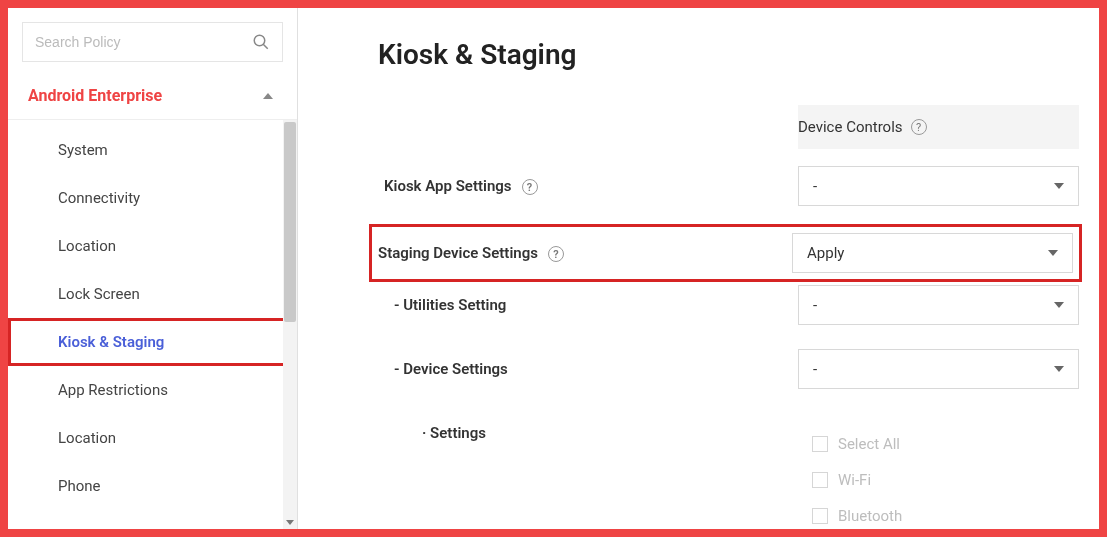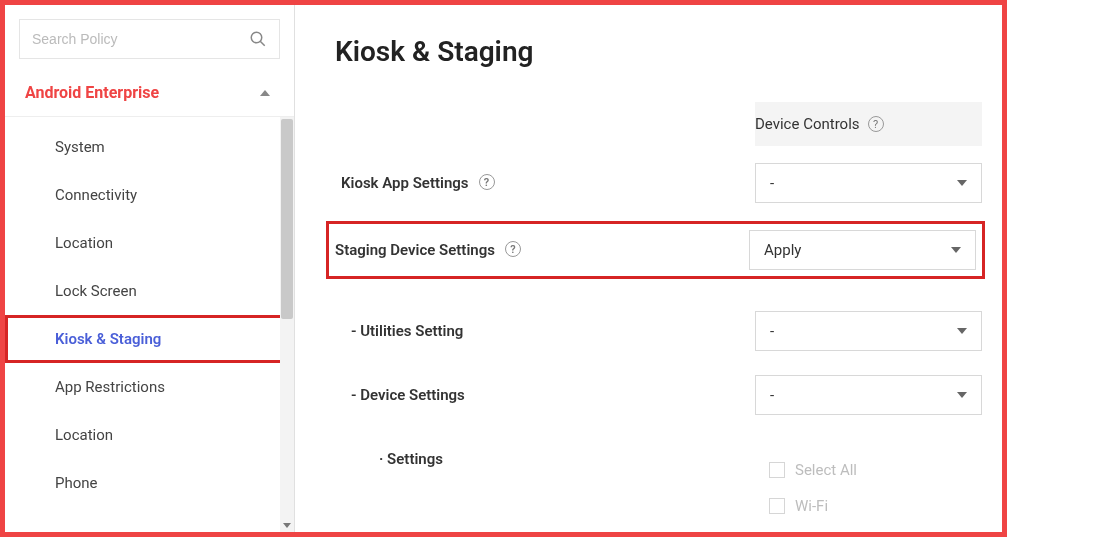--- a/index.html
+++ b/index.html
@@ -4,24 +4,25 @@
 <style>
   * { box-sizing: border-box; margin: 0; padding: 0; }
   body {
     font-family: -apple-system, BlinkMacSystemFont, "Segoe UI", Roboto, Arial, sans-serif;
     font-size: 14px;
     color: #333;
     background: #fff;
   }
   .app {
     display: flex;
-    width: 1007px;
+    width: 1107px;
     height: 537px;
-    border: 5px solid #ef4444;
-    background: #fff;
+    border: 8px solid #ef4444;
+    background: #fff;
+    gap: 40px;
   }
   .sidebar {
     width: 290px;
     border-right: 1px solid #e0e0e0;
     display: flex;
     flex-direction: column;
     position: relative;
   }
   .search-wrap {
     padding: 14px 14px 10px 14px;
@@ -156,26 +157,26 @@
     display: flex;
     align-items: center;
     min-height: 46px;
     margin-bottom: 18px;
   }
   .row.highlight {
     outline: 3px solid #d62424;
     outline-offset: 0;
     padding: 6px 6px 6px 0;
     margin-left: -6px;
-    margin-bottom: 32px;
+    margin-bottom: 3px;
   }
   .row-label {
     width: 420px;
     display: flex;
-    align-items: flex-start;
+    align-items: flex-end;
     gap: 10px;
     font-size: 15px;
     font-weight: 600;
     color: #333;
     padding-left: 6px;
   }
   .row-label.sub { padding-left: 16px; font-weight: 600; }
   .row-label.sub2 { padding-left: 44px; font-weight: 600; }
   .select {
     flex: 1;

